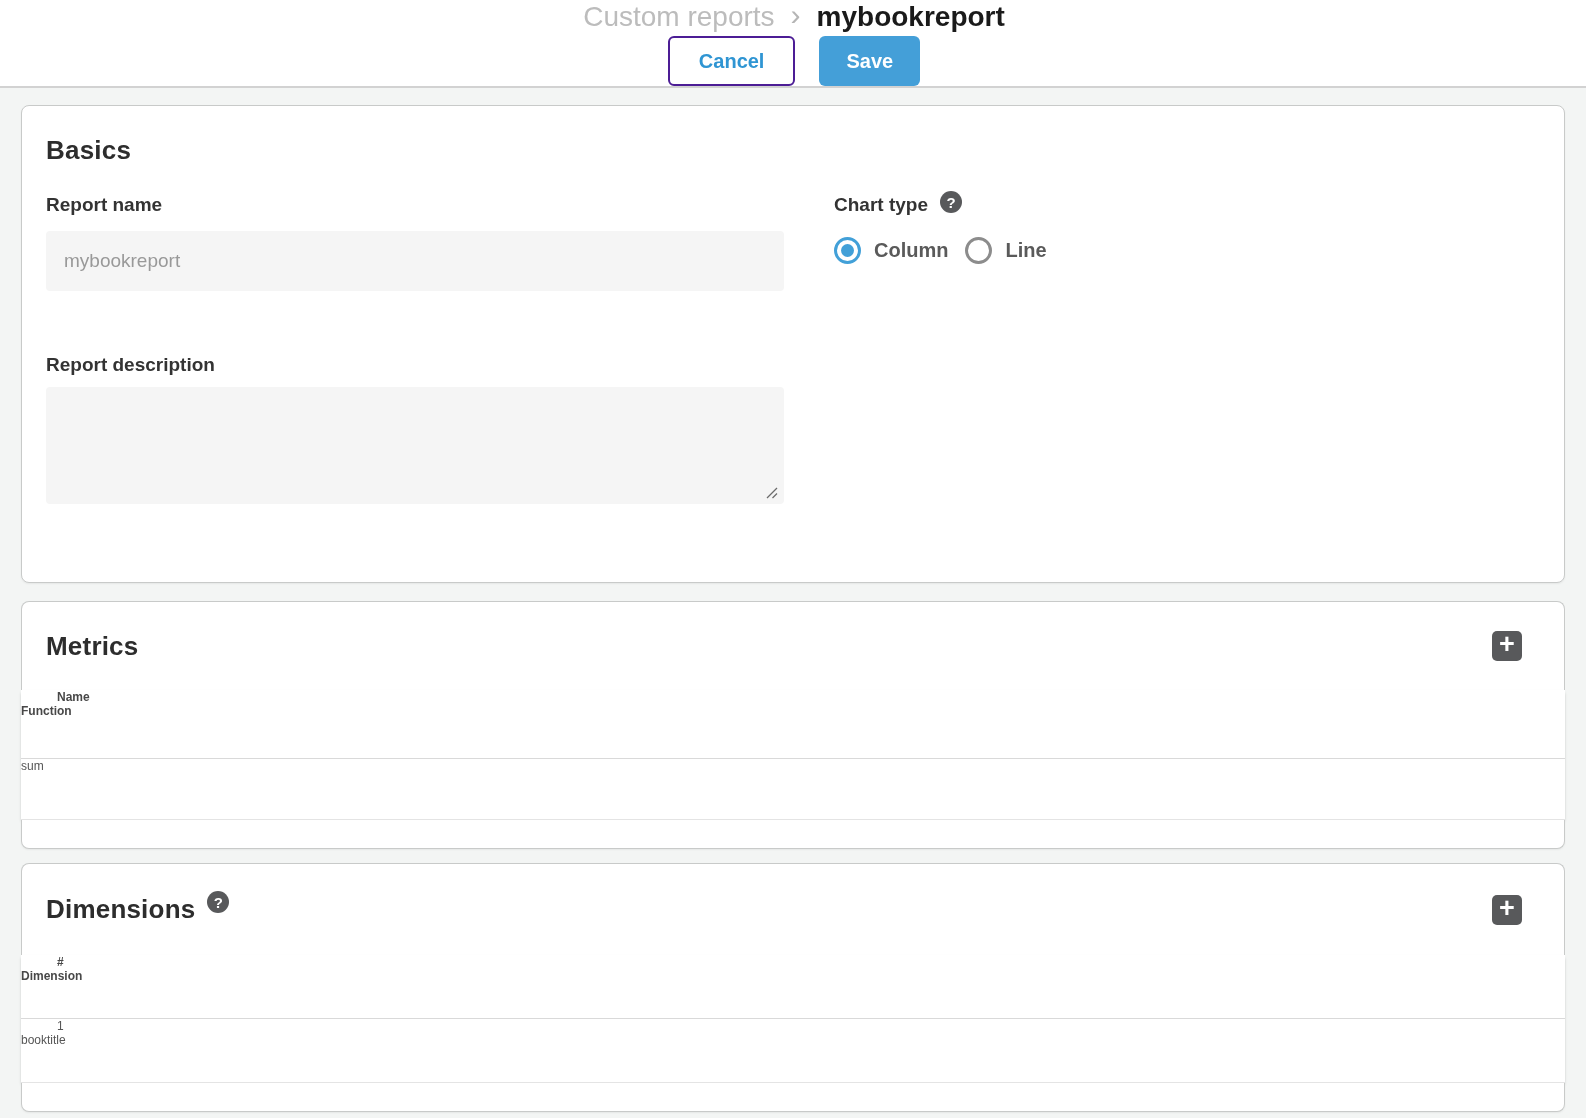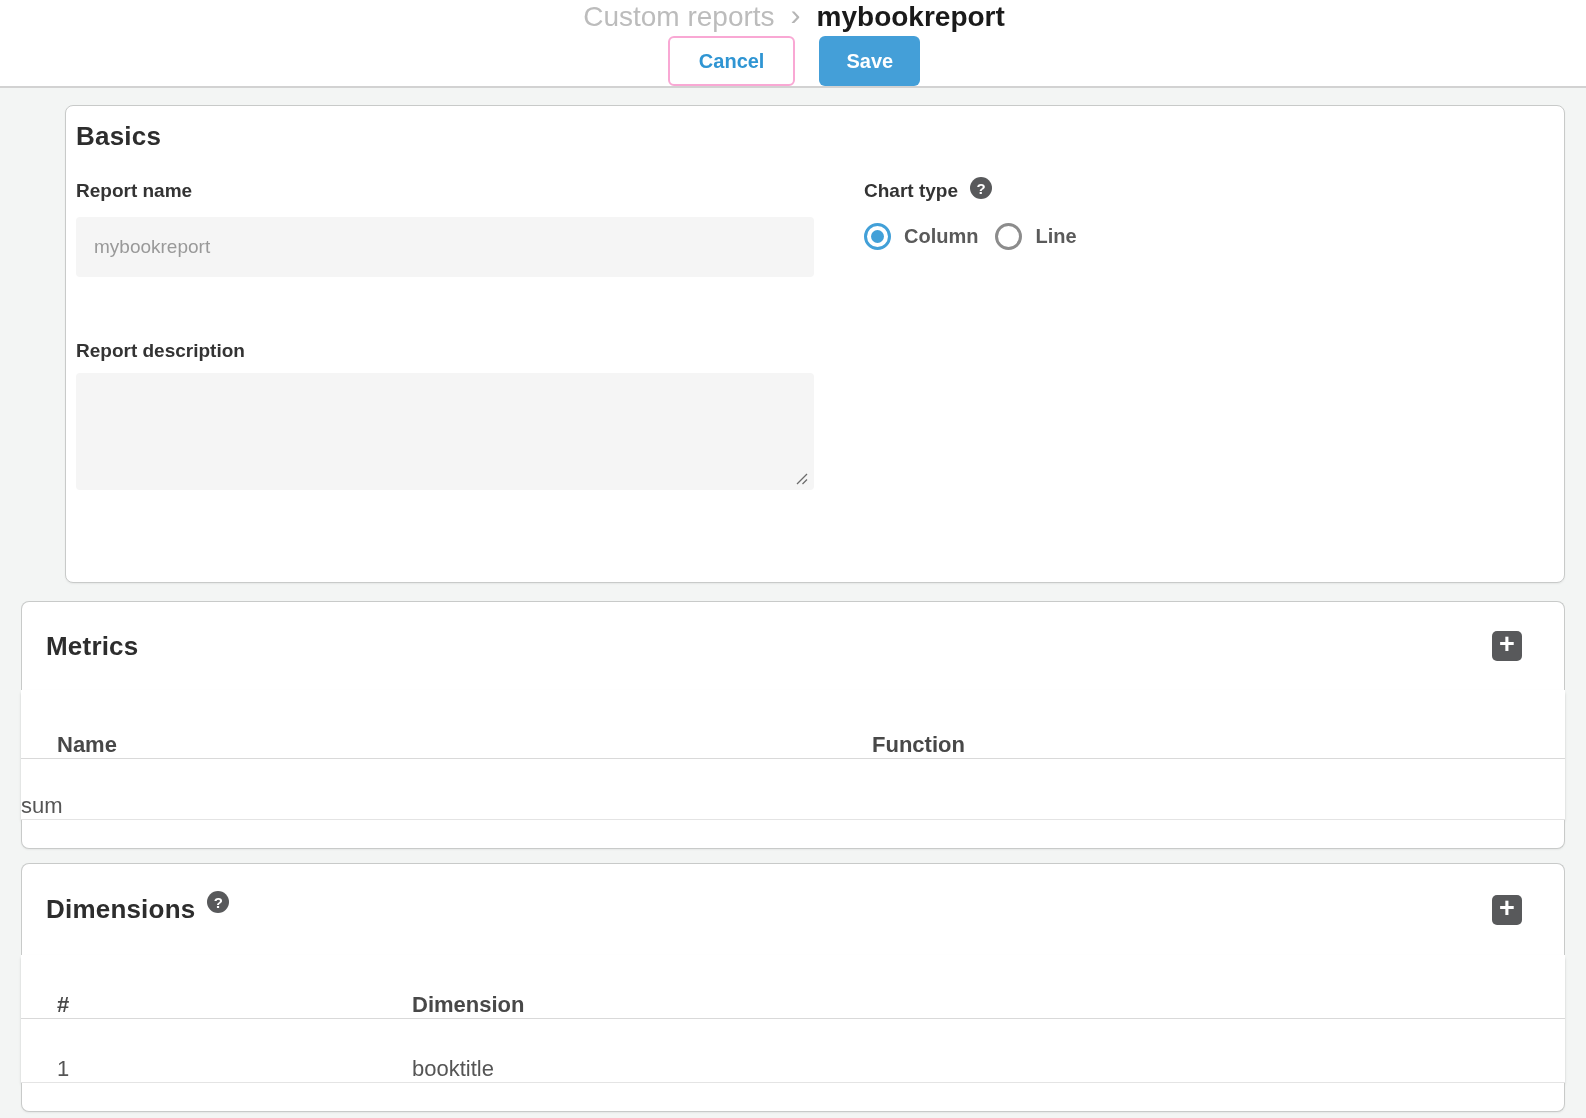--- a/index.html
+++ b/index.html
@@ -18,34 +18,34 @@
     display:flex; align-items:center; justify-content:space-between;
     padding:0 22px 0 24px;
     flex-direction:column;
   }
   .breadcrumb { display:flex; align-items:center; font-size:28px; }
   .crumb-parent { color:#bcbcbc; font-weight:400; }
   .crumb-chevron { color:#b5b5b5; font-size:30px; margin:0 16px; font-weight:400; transform:translateY(-2px); }
   .crumb-current { color:#1a1a1a; font-weight:700; }
   .topbar-actions { display:flex; align-items:center; gap:24px; }
   .btn { height:50px; border-radius:6px; font-family:inherit; font-size:20px; font-weight:700; cursor:pointer; }
-  .btn-cancel { background:#fff; border:2px solid #f9a8d4; color:#2f95d3; padding:0 29px; }
+  .btn-cancel { background:#fff; border:2px solid #4c1d95; color:#2f95d3; padding:0 29px; }
   .btn-save  { background:#449fd8; border:none; color:#fff; padding:0 27px; }
 
   
   main { padding:17px 21px 0 21px; }
   .card {
     background:#fff;
     border:1px solid #c8cac9;
     border-radius:8px;
     box-shadow:0 1px 2px rgba(0,0,0,0.06);
   }
 
   
-  .basics-card { height:478px; padding:10px; margin-bottom:18px;margin-left:44px; }
+  .basics-card { height:478px; padding:24px; margin-bottom:18px; }
   h2.section-title { font-size:26px; font-weight:700; color:#2d2d2d; letter-spacing:0.2px; }
   .basics-card h2 { margin-top:5px; }
   .basics-grid { display:flex; }
   .basics-left { width:738px; flex:none; }
   .basics-right { margin-left:50px; flex:1; }
   .field-label { display:block; font-size:19px; font-weight:700; color:#333; margin-top:28px; }
   .text-input {
     margin-top:15px; width:738px; height:60px;
     background:#f5f5f5; border:none; border-radius:4px;
     font-family:inherit; font-size:19px; color:#999;
@@ -93,21 +93,21 @@
   .dimensions-head { height:92px; }
   .head-title-wrap { display:flex; }
   .add-btn {
     width:30px; height:30px; border:none; border-radius:5px;
     background:#58595b; color:#fff; cursor:pointer;
     font-size:27px; font-weight:700; line-height:1;
     display:flex; align-items:center; justify-content:center;
     padding-bottom:3px; font-family:inherit;
   }
   .card-table { background:#fff; box-shadow:0 2px 3px -1px rgba(0,0,0,0.35); }
-  .trow { display:flex; align-items:flex-end; border-bottom:1px solid #e4e4e4; font-size:22px; color:#555; }
+  .trow { display:flex; align-items:flex-start; border-bottom:1px solid #e4e4e4; font-size:12px; color:#555;flex-direction:column; }
   .trow.thead { font-weight:700; color:#484848; border-bottom-color:#d9d9d9; }
   .metrics-table .thead { height:69px; }
   .metrics-table .tdata { height:61px; }
   .dimensions-table .thead { height:64px; }
   .dimensions-table .tdata { height:64px; }
   .cell-1 { padding-left:36px; flex:none; }
   .metrics-table .cell-1 { width:851px; }
   .dimensions-table .cell-1 { width:391px; }
   .cell-2 { flex:1; }
   .card-foot {

